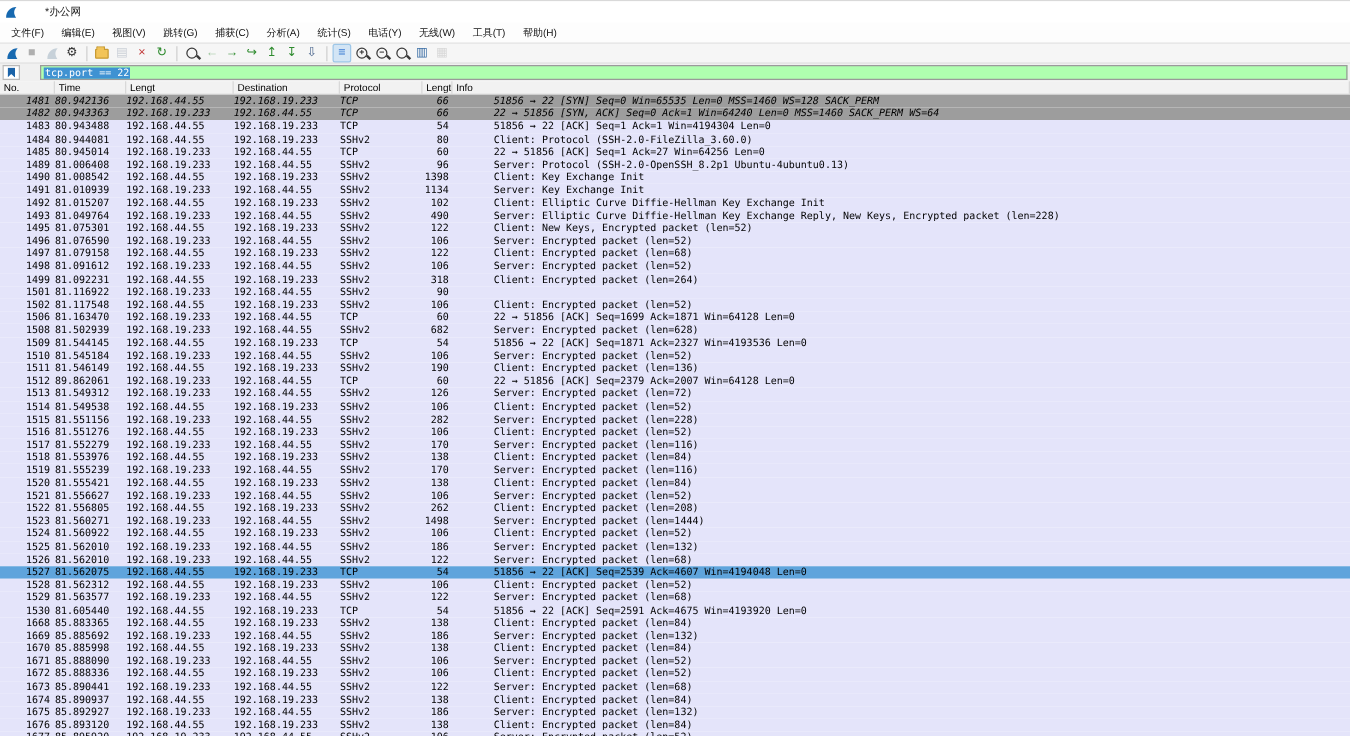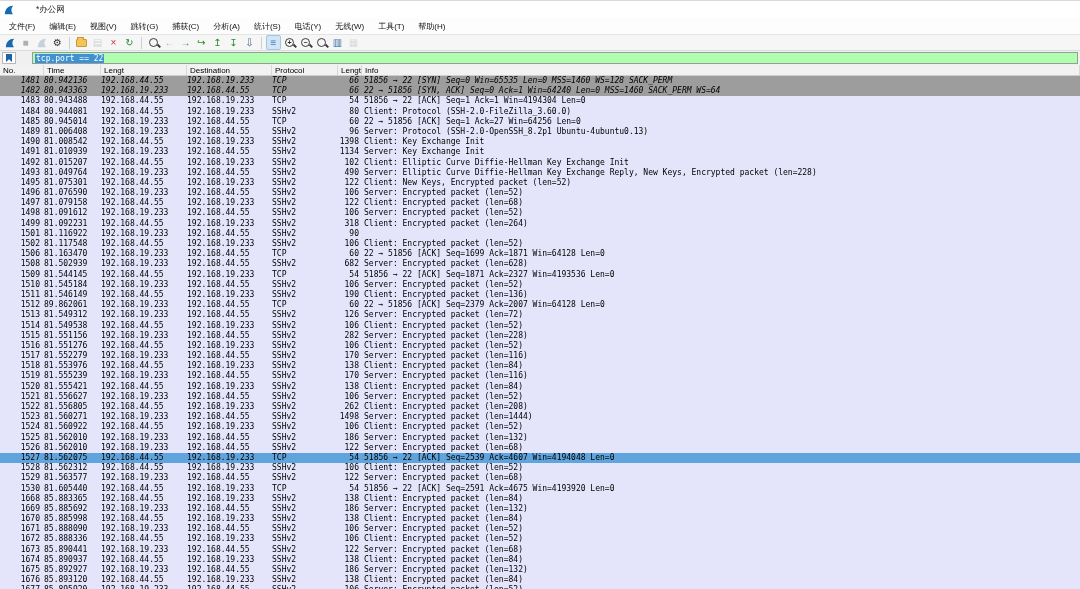--- a/index.html
+++ b/index.html
@@ -52,21 +52,21 @@
     font-family:"DejaVu Sans Mono","Liberation Mono",monospace; font-size:8px; white-space:nowrap; }
   .row.row-syn { background:#9d9d9d;font-style:italic; }
   .row.row-sel { background:#5fa4dc; }
   .cell { overflow:hidden; white-space:nowrap; flex:0 0 auto; }
   .c-no    { width:44px;  text-align:right; padding-right:4px; }
   .c-time  { width:57px;  text-align:left; }
   .c-src   { width:86px;  }
   .c-dst   { width:85px;  }
   .c-proto { width:66px;  }
   .c-len   { width:24px;  text-align:right; padding-right:3px; }
-  .c-info  { flex:1 1 auto; padding-left:2px; }
+  .c-info  { flex:1 1 auto; padding-left:2px;margin-left:31px; }
   .h-no{width:44px}.h-time{width:57px}.h-src{width:86px}.h-dst{width:85px}.h-proto{width:66px}.h-len{width:24px}.h-info{flex:1}
 </style>
 </head>
 <body>
 
 <div class="window">
 
   <div class="titlebar">
     <svg class="fin" viewBox="0 0 16 16">
       <path d="M2.5,13.5 C2.5,6.5 7.5,2 13.5,2.2 C10.5,5.5 10.3,9.5 13.2,13.5 Z" fill="#1769b0"></path>

